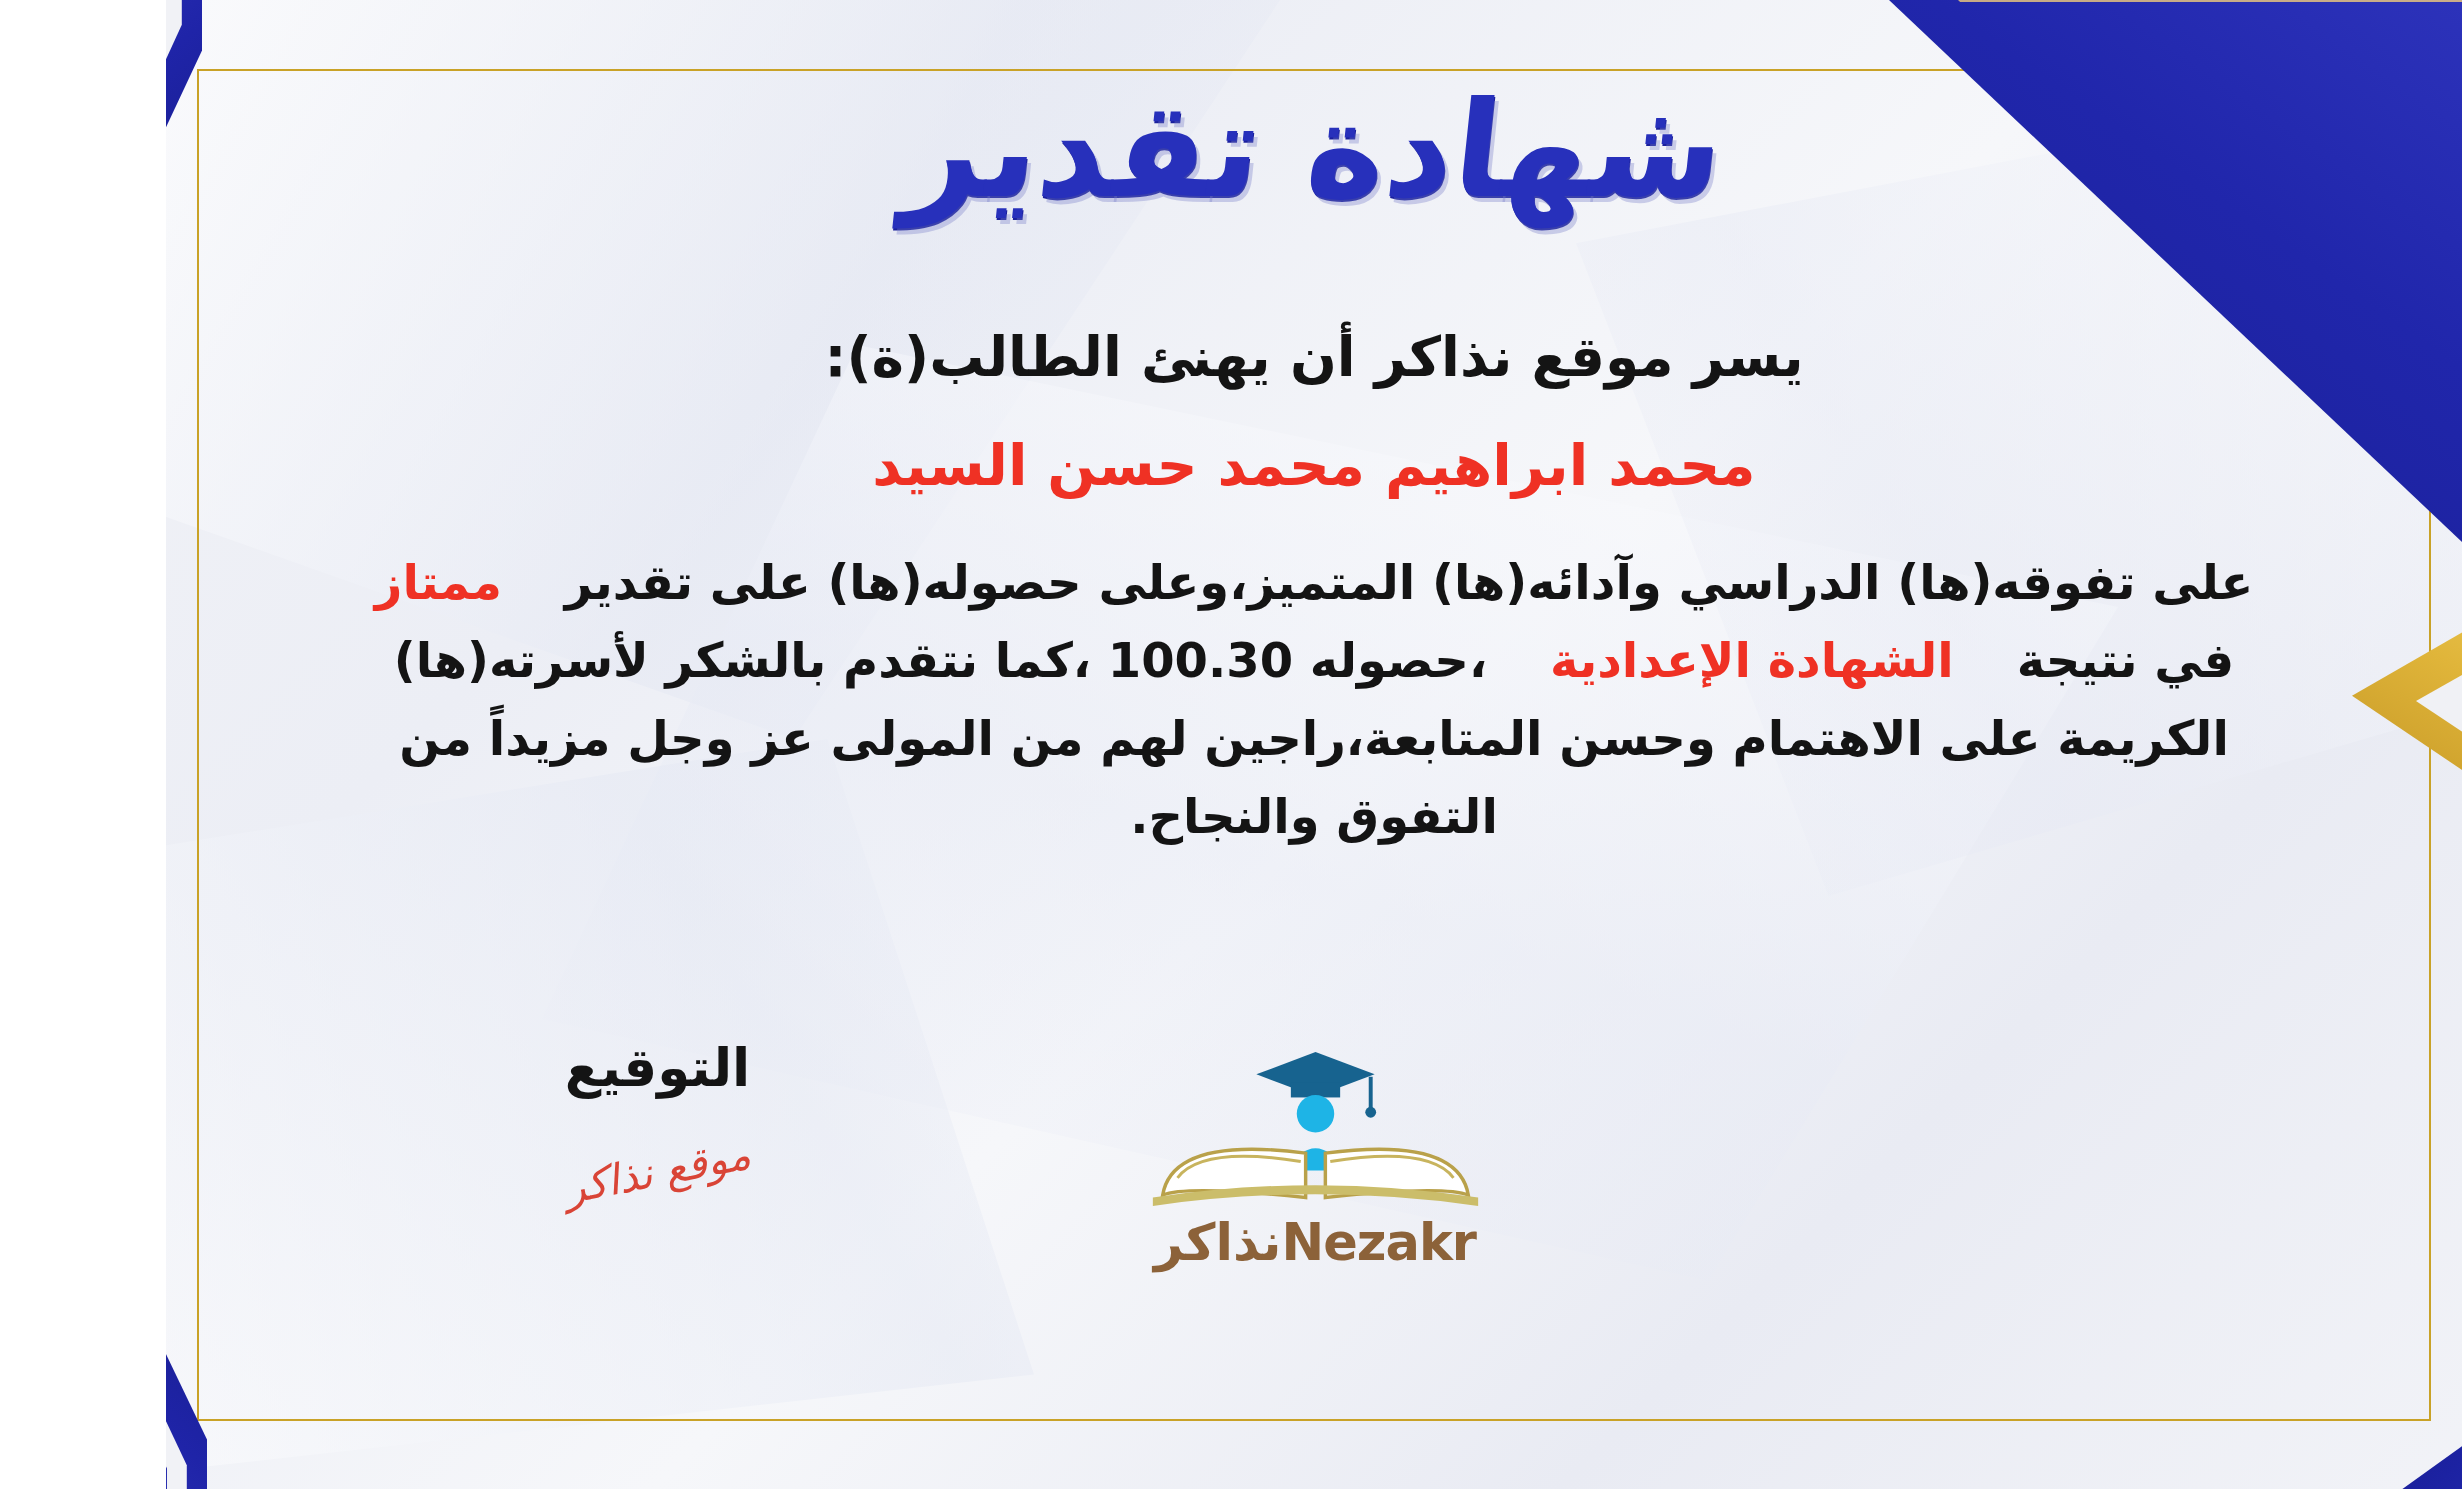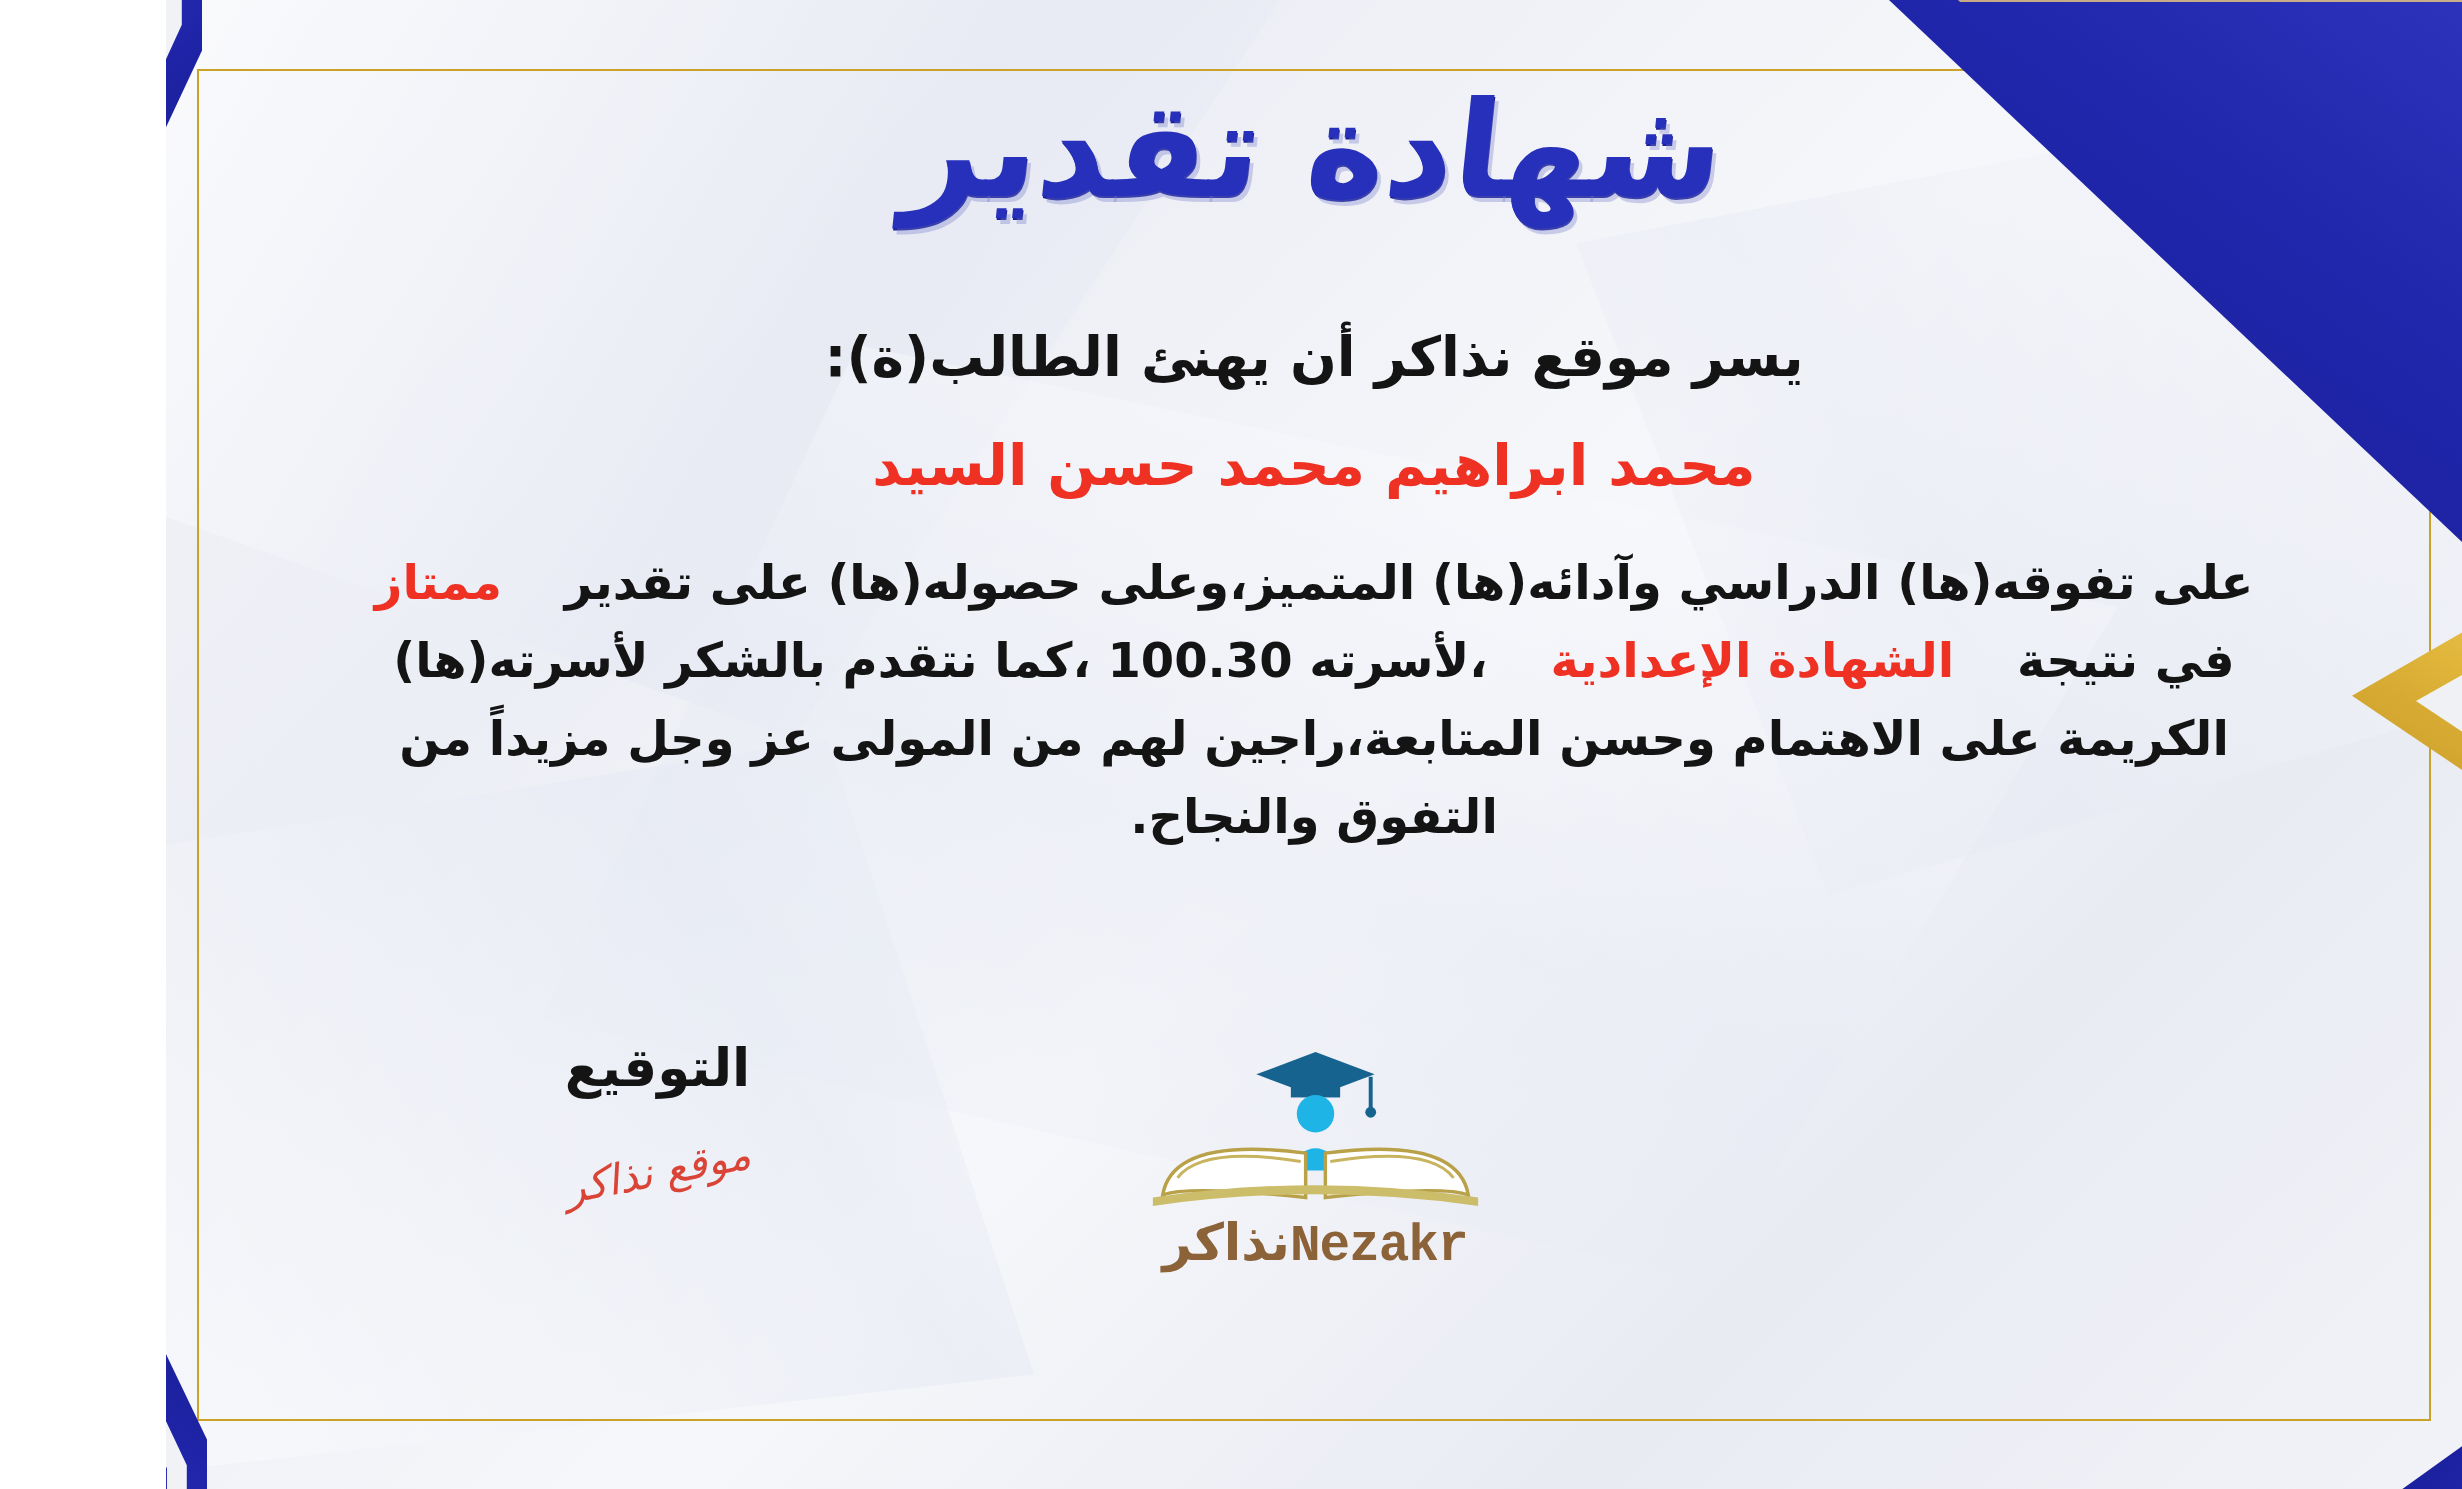--- a/index.html
+++ b/index.html
@@ -266,21 +266,21 @@
     position: relative;
   }
   .logo-text {
     margin-top: 3px;
     font-size: 51px;
     font-weight: 800;
     color: #8c6239;
     letter-spacing: -1px;
     font-family: "DejaVu Sans", sans-serif;
   }
-  .logo-text .lat { color: #8c6239; font-family: Liberation Mono, monospace; }
+  .logo-text .lat { color: #8c6239; }
   .logo-text .ar  { color: #8c6239; }
 </style>
 </head>
 <body>
 
 <div class="certificate">
 
   <div class="facet a"></div>
   <div class="facet b"></div>
   <div class="facet c"></div>
@@ -327,21 +327,21 @@
       <div class="student-name">محمد ابراهيم محمد حسن السيد</div>
 
       <div class="paragraph">
         <span>على تفوقه(ها) الدراسي وآدائه(ها) المتميز،وعلى حصوله(ها) على تقدير</span>
         <span class="gap"></span>
         <span class="hl">ممتاز</span>
         <span>في نتيجة</span>
         <span class="gap"></span>
         <span class="hl">الشهادة الإعدادية</span>
         <span class="gap"></span>
-        <span>،لأسرته</span>
+        <span>،حصوله</span>
         <span>100.30</span>
         <span>،كما نتقدم بالشكر لأسرته(ها) الكريمة على الاهتمام وحسن المتابعة،راجين لهم من المولى عز وجل مزيداً من التفوق والنجاح.</span>
       </div>
     </div>
 
     <div class="footer-row">
 
       <div class="sign-col">
         <div class="sign-label">التوقيع</div>
         <div class="sign-script">موقع نذاكر</div>

